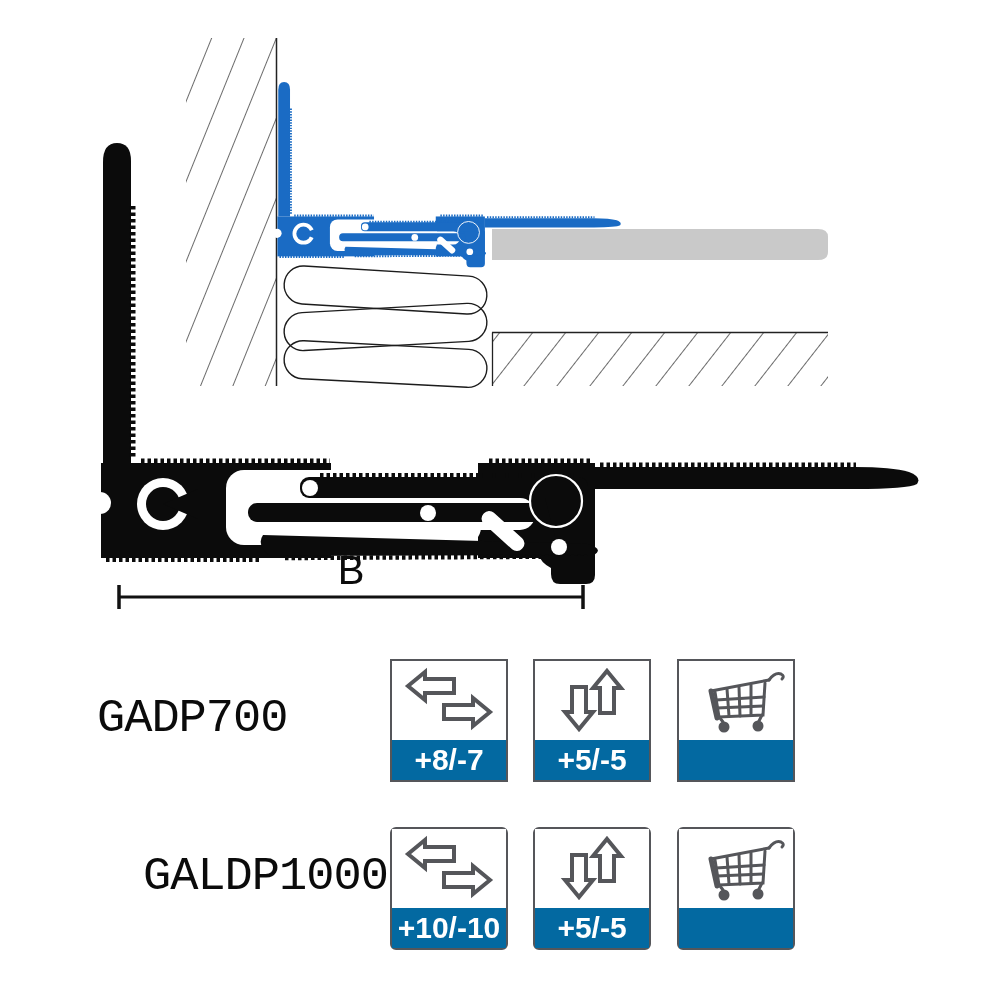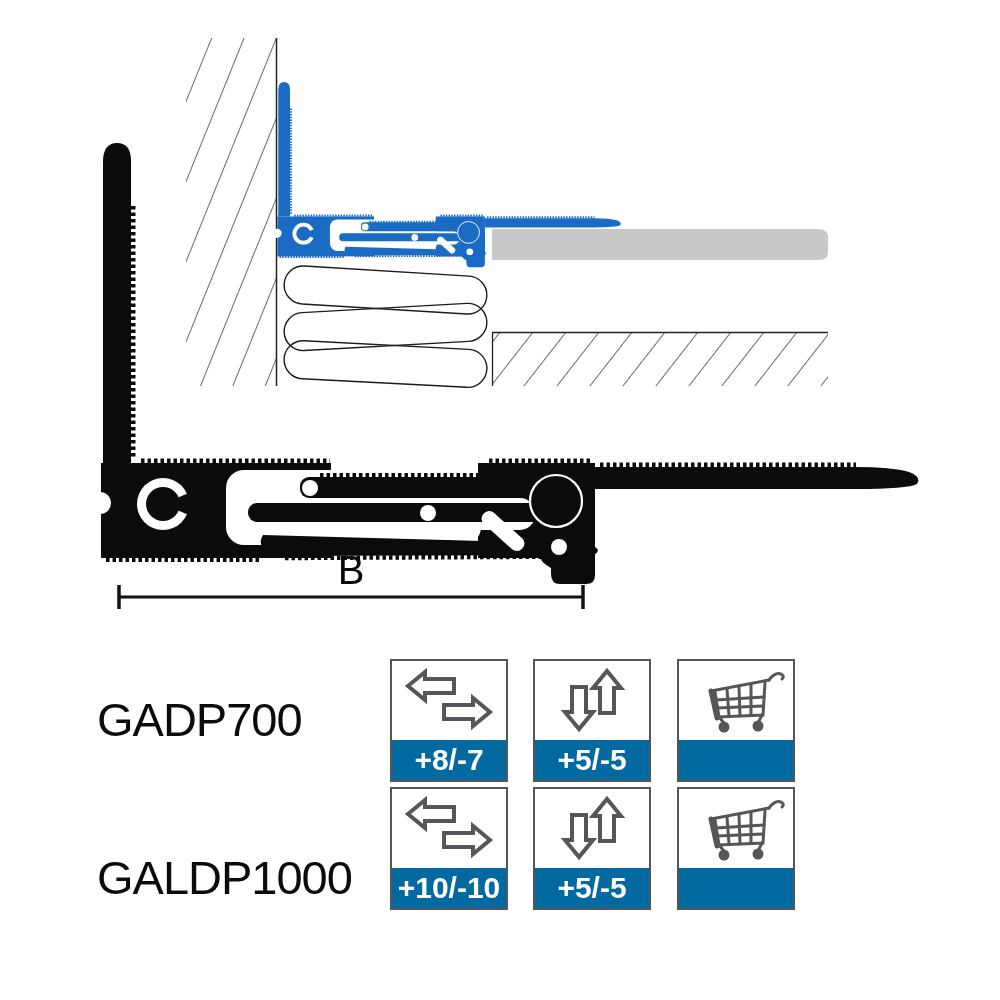--- a/index.html
+++ b/index.html
@@ -3,35 +3,35 @@
 <meta charset="utf-8">
 <style>
   html,body{margin:0;padding:0;background:#fff;}
   .stage{
     position:relative;width:1000px;height:1000px;background:#fff;overflow:hidden;
     font-family:"Liberation Sans", sans-serif;
   }
   .drawing{position:absolute;left:0;top:0;}
   .product-name{
     position:absolute;left:97px;color:#0b0b0b;font-size:47px;letter-spacing:-1px;
-    font-family:Liberation Sans, sans-serif;white-space:nowrap;
+    font-family:Liberation Mono, monospace;white-space:nowrap;
   }
   .name-1{top:692px;}
-  .name-2{top:850px;}
+  .name-2{top:850px;margin-left:46px;}
   .badge{
     position:absolute;width:118px;height:123px;border:2px solid #55565a;
     box-sizing:border-box;background:#fff;
   }
   .badge .iconbox{height:79px;background:#fff;display:flex;align-items:center;justify-content:center;}
   .badge .band{
     height:40px;background:#0369a1;color:#fff;text-align:center;
     font-weight:bold;font-size:30px;line-height:40px;letter-spacing:0px;
     font-family:"Liberation Sans", sans-serif;
   }
-  .r1{top:659px;} .r2{top:787px;}
+  .r1{top:659px;} .r2{top:827px;border-radius:6px;}
   .c1{left:390px;} .c2{left:533px;} .c3{left:677px;}
 </style>
 </head>
 <body>
 
 <div class="stage">
 
   <svg class="drawing" width="1000" height="640" viewBox="0 0 1000 640">
     <defs>
       <pattern id="hatchWall" width="30" height="30" patternUnits="userSpaceOnUse" patternTransform="rotate(22)">

